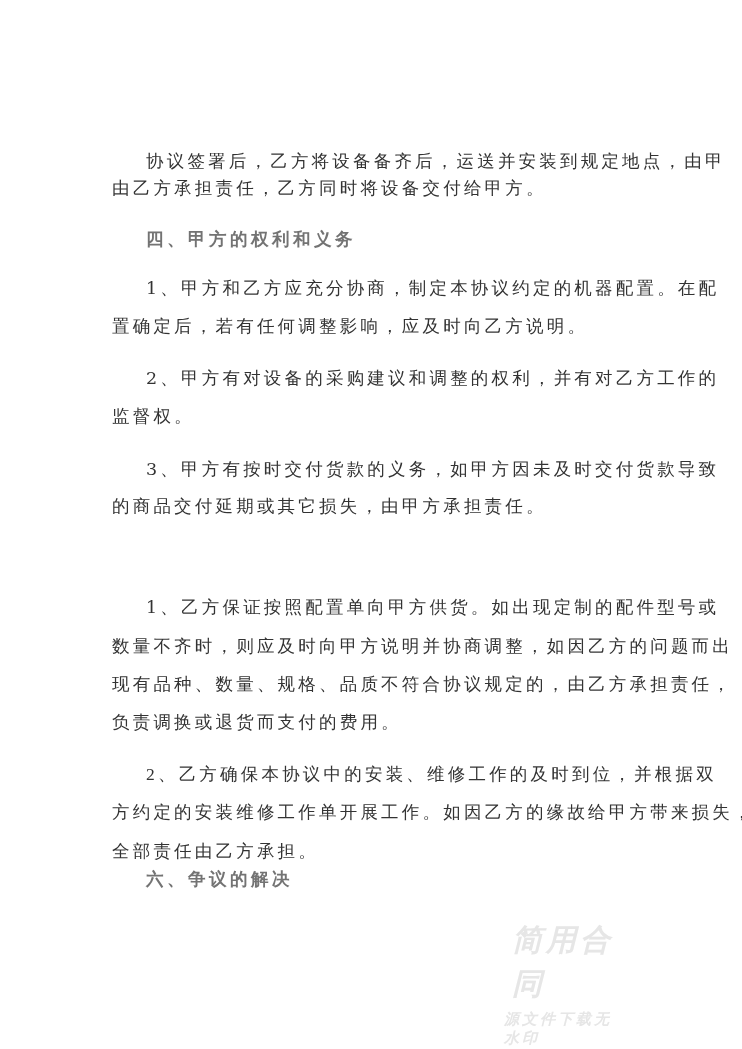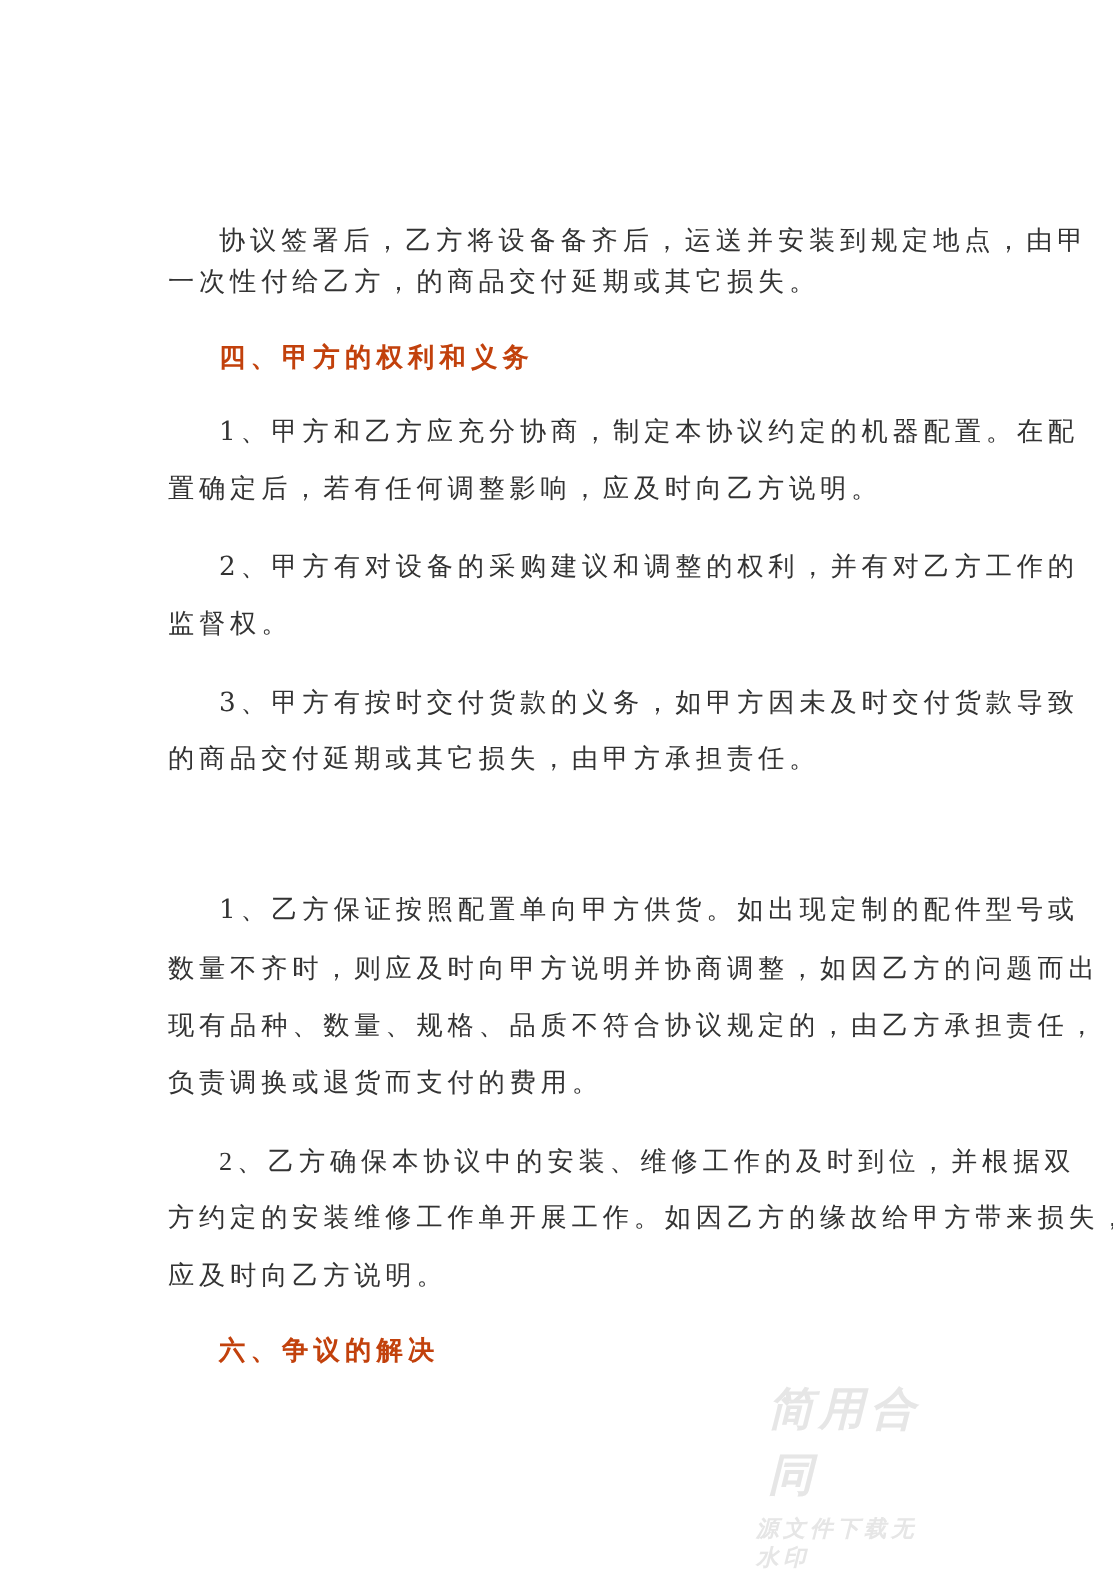--- a/index.html
+++ b/index.html
@@ -6,57 +6,57 @@
     body {
       width: 742px; height: 1049px; background: #ffffff; position: relative; overflow: hidden;
       font-family: "DejaVu Serif", "Liberation Serif", serif; color: #2a2a2a;
     }
     .page { position: absolute; left: 0; top: 0; width: 620px; height: 1049px; }
     .line {
       position: absolute; left: 112px; font-size: 17.5px; letter-spacing: 3.2px;
       white-space: nowrap; line-height: 22px; color: #333;
     }
     .indent { left: 146px; }
-    .heading { left: 146px; font-weight: bold; color: #c2410c; letter-spacing: 3.5px; }
+    .heading { left: 146px; font-weight: bold; color: #737373; letter-spacing: 3.5px; }
     .blank { display: inline-block; width: 42px; border-bottom: 1.5px solid #333; height: 16px; margin: 0 2px; vertical-align: baseline; }
     .watermark {
       position: absolute; left: 512px; top: 918px; color: #e6e6e6; font-family: "DejaVu Sans", "Liberation Sans", sans-serif;
       font-style: italic; font-weight: bold;
     }
     .wm-title { font-size: 30px; letter-spacing: 4px; line-height: 44px; }
     .wm-sub { font-size: 15px; letter-spacing: 3px; margin-top: 4px; margin-left: -8px; }
   </style>
 </head>
 <body>
 
 <div class="page">
 
   <div class="line indent" style="top:150px;">协议签署后，乙方将设备备齐后，运送并安装到规定地点，由甲</div>
-  <div class="line" style="top:177px;">一次性付给乙方，的商品交付延期或其它损失。</div>
+  <div class="line" style="top:177px;">由乙方承担责任，乙方同时将设备交付给甲方。</div>
 
   <div class="line heading" style="top:228px;">四、甲方的权利和义务</div>
 
   <div class="line indent" style="top:277px;">1、甲方和乙方应充分协商，制定本协议约定的机器配置。在配</div>
   <div class="line" style="top:315px;">置确定后，若有任何调整影响，应及时向乙方说明。</div>
 
   <div class="line indent" style="top:367px;">2、甲方有对设备的采购建议和调整的权利，并有对乙方工作的</div>
   <div class="line" style="top:405px;">监督权。</div>
 
   <div class="line indent" style="top:458px;">3、甲方有按时交付货款的义务，如甲方因未及时交付货款导致</div>
   <div class="line" style="top:495px;">的商品交付延期或其它损失，由甲方承担责任。</div>
 
 
   <div class="line indent" style="top:596px;">1、乙方保证按照配置单向甲方供货。如出现定制的配件型号或</div>
   <div class="line" style="top:635px;">数量不齐时，则应及时向甲方说明并协商调整，如因乙方的问题而出</div>
   <div class="line" style="top:673px;">现有品种、数量、规格、品质不符合协议规定的，由乙方承担责任，</div>
   <div class="line" style="top:711px;">负责调换或退货而支付的费用。</div>
 
   <div class="line indent" style="top:763px;font-family:Liberation Serif, serif;">2、乙方确保本协议中的安装、维修工作的及时到位，并根据双</div>
   <div class="line" style="top:801px;">方约定的安装维修工作单开展工作。如因乙方的缘故给甲方带来损失，</div>
-  <div class="line" style="top:840px;">应及时向乙方说明。</div>
+  <div class="line" style="top:840px;">全部责任由乙方承担。</div>
 
-  <div class="line heading" style="top:890px;">六、争议的解决</div>
+  <div class="line heading" style="top:868px;font-family:Liberation Serif, serif;">六、争议的解决</div>
 
   <div class="watermark">
     <div class="wm-title">简用合同</div>
     <div class="wm-sub">源文件下载无水印</div>
   </div>
 </div>
 
 </body></html>

